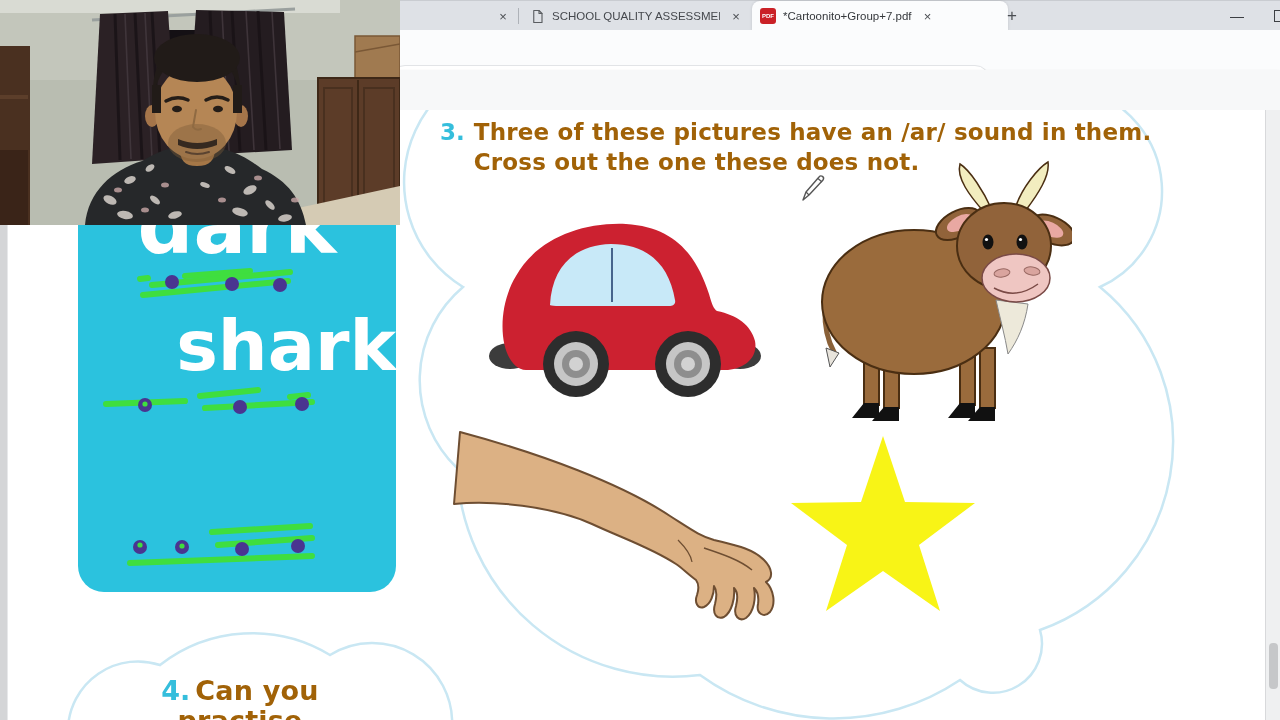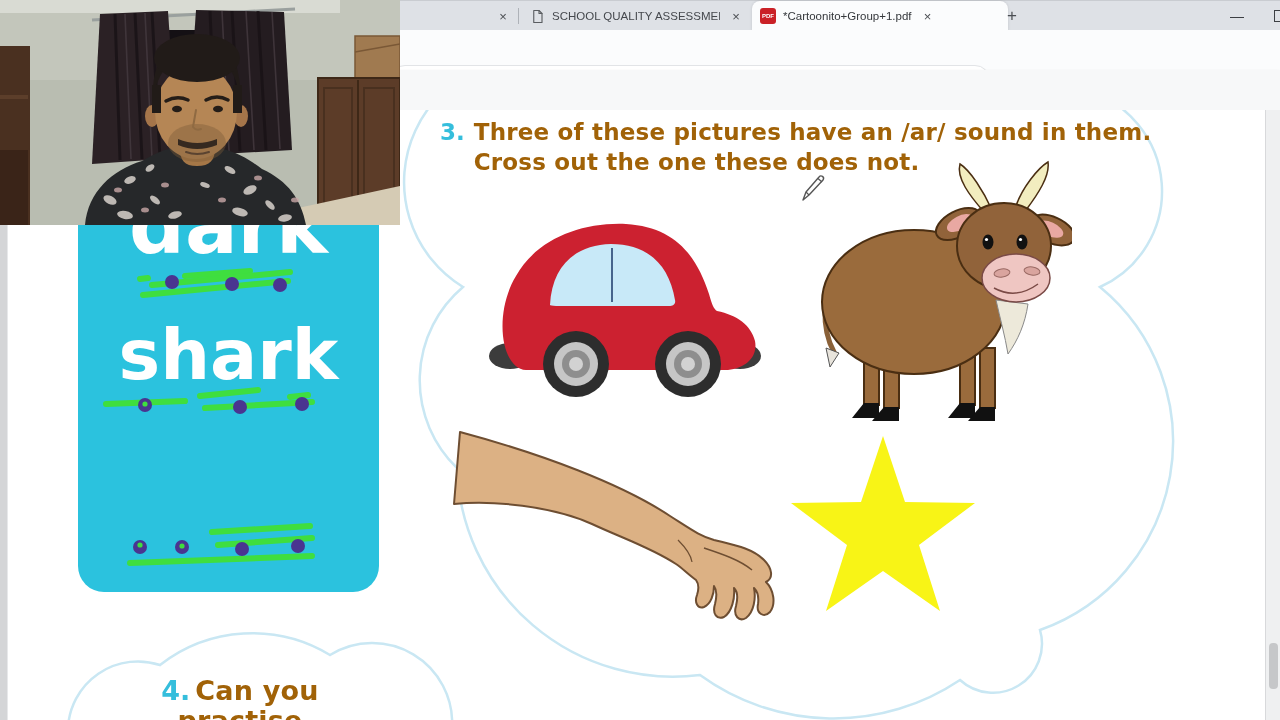--- a/index.html
+++ b/index.html
@@ -38,25 +38,25 @@
   .rshadow{left:1265px;top:0;width:1px;height:610px;background:#d8d9db;}
   .rstrip{left:1266px;top:0;width:14px;height:610px;background:#eff0f1;}
   .thumb{left:1269px;top:533px;width:9px;height:46px;background:#c6c7c9;border-radius:4px;}
   
   .q3{left:440px;top:7px;display:flex;gap:9px;font-family:"DejaVu Sans",sans-serif;}
   .qnum{color:#35bedc;font-weight:bold;font-size:23px;line-height:30px;}
   .qtext{color:#a16207;font-weight:bold;font-size:23px;line-height:30px;letter-spacing:.2px;}
   .q4wrap{left:95px;top:566px;width:290px;text-align:center;font-family:"DejaVu Sans",sans-serif;}
   .q4wrap .qnum,.q4wrap .qtext{font-size:27px;}
   
-  .card{left:78px;top:22px;width:301px;height:460px;background:#2bc2de;border-radius:26px;}
+  .card{left:78px;top:22px;width:301px;height:460px;background:#2bc2de;border-radius:26px;padding-left:17px;}
   .cword{left:0;width:100%;text-align:center;color:#fff;font-family:"DejaVu Sans",sans-serif;
     font-weight:bold;line-height:1;}
   .w-dark{top:55px;font-size:78px;}
-  .w-shark{top:188px;font-size:70px;}
+  .w-shark{top:179px;font-size:70px;text-align:right;}
   .w-scarf{top:302px;font-size:74px;}
   
   .ic{stroke:#5a5d61;fill:none;stroke-width:1.5;stroke-linecap:round;stroke-linejoin:round;display:block;}
 </style>
 </head>
 <body>
 
 <div class="screen">
 
   <div class="abs tabstrip">
@@ -67,21 +67,21 @@
       <svg class="ic" width="15" height="15" viewBox="0 0 20 20">
         <path d="M5 2 h7 l4 4 v12 H5 Z"></path>
           <path d="M12 2 v4 h4"></path>
       </svg>
       <span class="title">SCHOOL QUALITY ASSESSMENT</span>
       <span class="tabclose" style="position:static;width:18px;height:18px;">×</span>
     </div>
 
     <div class="abs tab active" style="left:752px;width:240px;">
       <span class="pdfbadge">PDF</span>
-      <span class="title">*Cartoonito+Group+1.pdf</span>
+      <span class="title">*Cartoonito+Group+7.pdf</span>
       <span class="tabclose" style="position:static;width:18px;height:18px;">×</span>
     </div>
 
     <div class="abs newtab" style="left:1000px;">+</div>
     <div class="abs winbtn" style="left:1220px;">—</div>
     <div class="abs winbtn" style="left:1266px;width:28px;">
       <span class="maxsq"></span>
     </div>
   </div>
 

